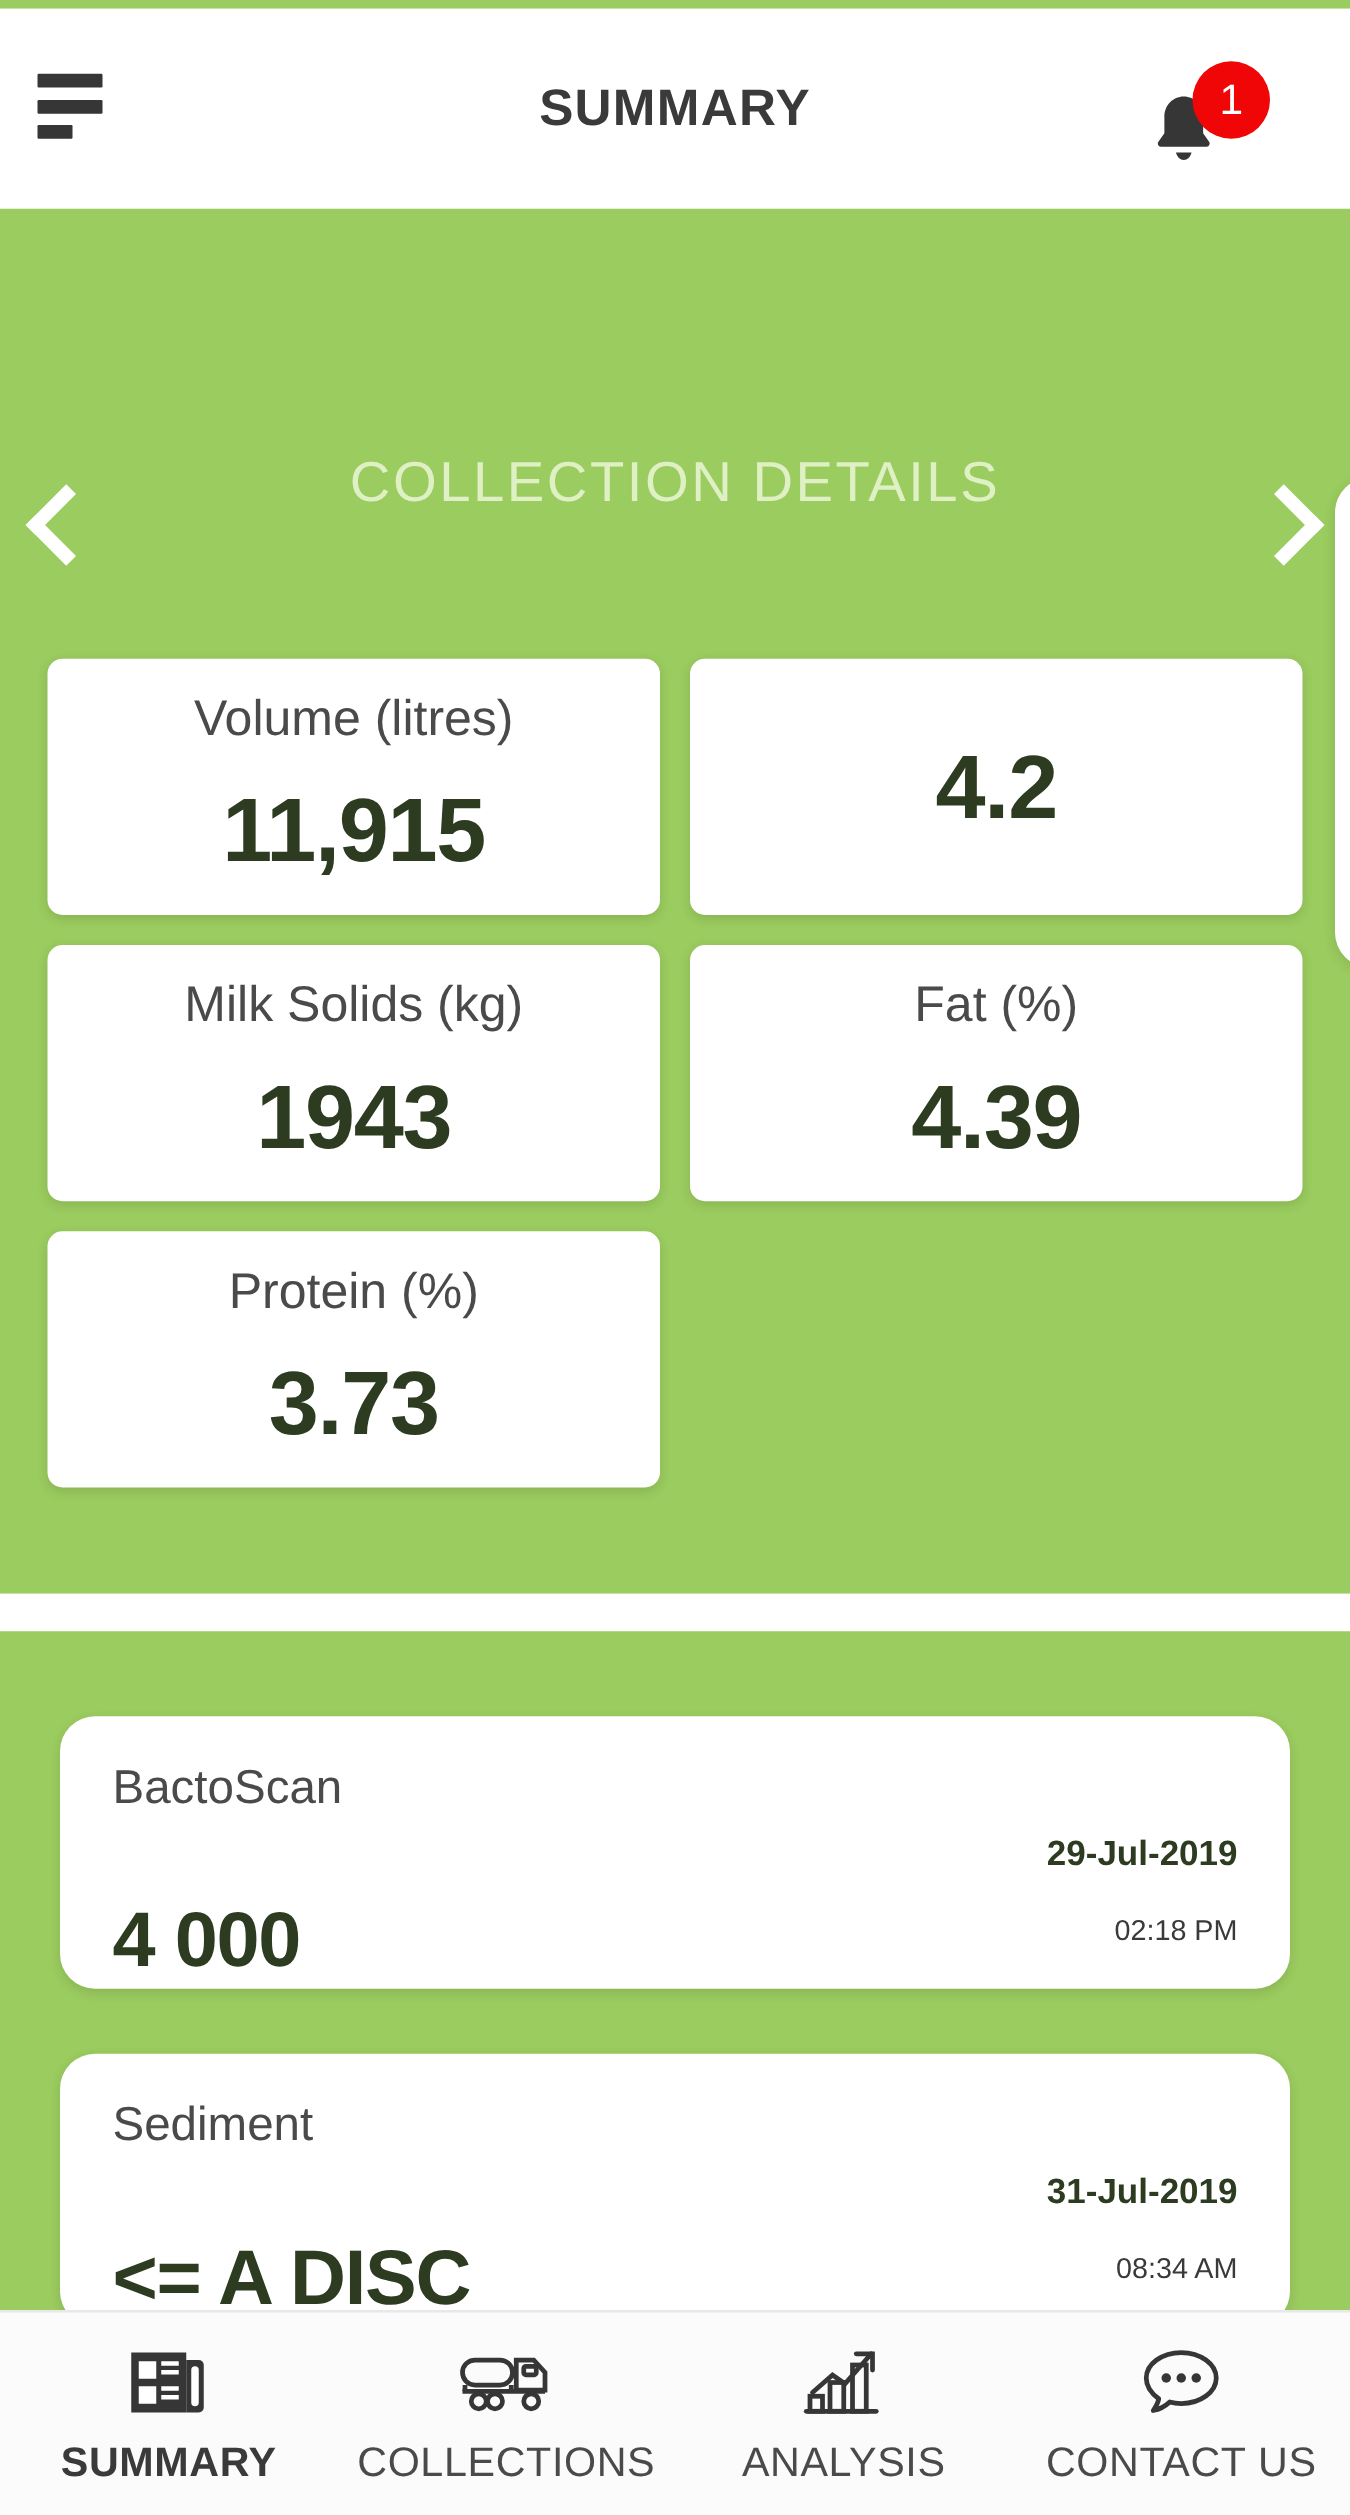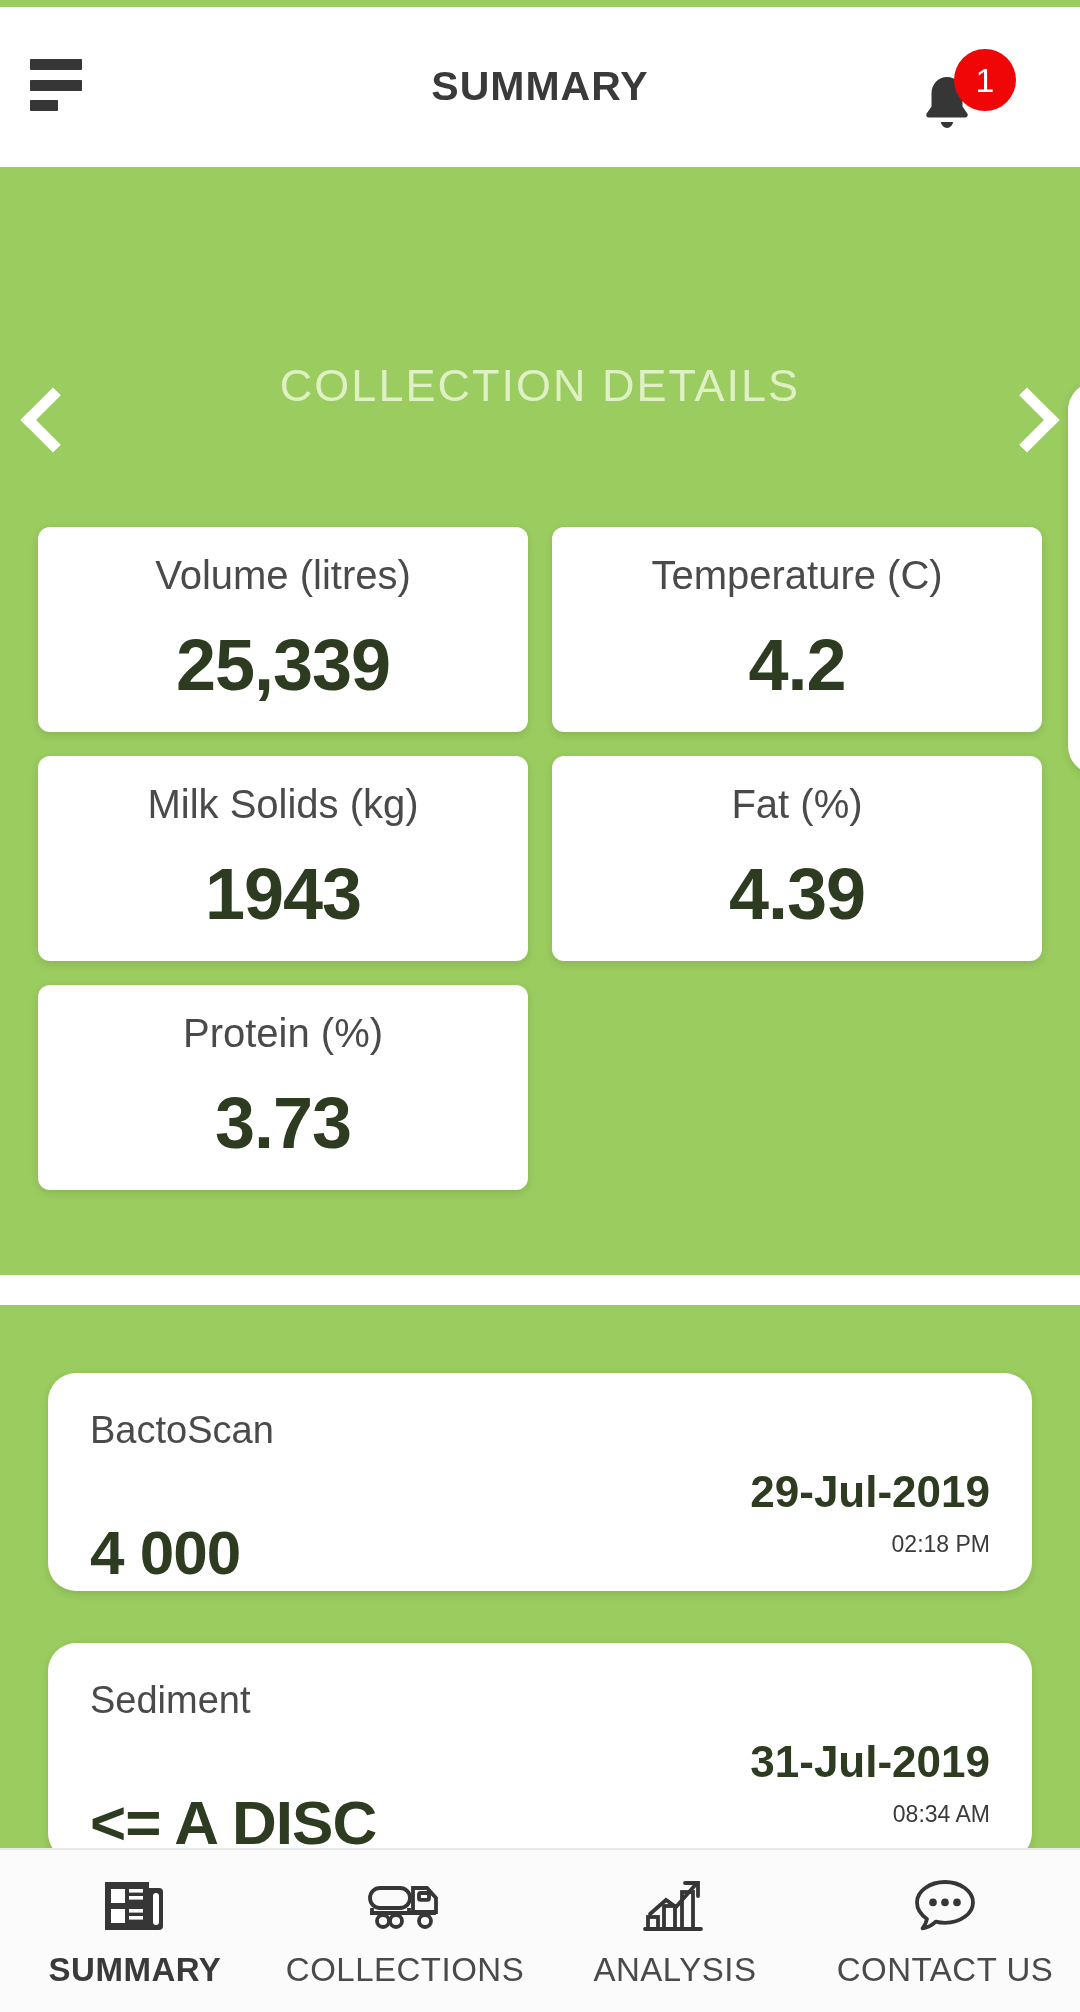--- a/index.html
+++ b/index.html
@@ -124,21 +124,21 @@
   .test-name {
     position:absolute; left:42px; top:36px;
     font-size:38px; color:#4a4a4a;text-align:right;
   }
   .test-value {
     position:absolute; left:42px; top:96px;
     font-size:62px; font-weight:bold; color:#2D3C20; letter-spacing:-1px;margin-top:48px;
   }
   .test-date {
     position:absolute; right:42px; top:94px;
-    font-size:44px; font-weight:bold; color:#2D3C20;
+    font-size:28px; font-weight:bold; color:#2D3C20;
   }
   .test-time {
     position:absolute; right:42px; top:158px;
     font-size:23px; color:#3a3a3a;
   }
 
   
   .bottom-nav {
     position:absolute; bottom:0; left:0; width:1080px; height:164px;
     background:#FBFBFB;
@@ -186,24 +186,23 @@
 
   <div class="collection-panel">
     <div class="peek-card"></div>
     <div class="panel-title">COLLECTION DETAILS</div>
     <div class="chev chev-left"></div>
     <div class="chev chev-right"></div>
 
     <div class="metric-grid">
       <div class="metric-card">
         <div class="metric-label">Volume (litres)</div>
-        <div class="metric-value">25,339</div>
-      </div>
-      <div class="metric-card">
-        <div class="metric-label">Temperature (C)</div>
+        <div class="metric-value">11,915</div>
+      </div>
+      <div class="metric-card">
         <div class="metric-value">4.2</div>
       </div>
       <div class="metric-card">
         <div class="metric-label">Milk Solids (kg)</div>
         <div class="metric-value">1943</div>
       </div>
       <div class="metric-card">
         <div class="metric-label">Fat (%)</div>
         <div class="metric-value">4.39</div>
       </div>

